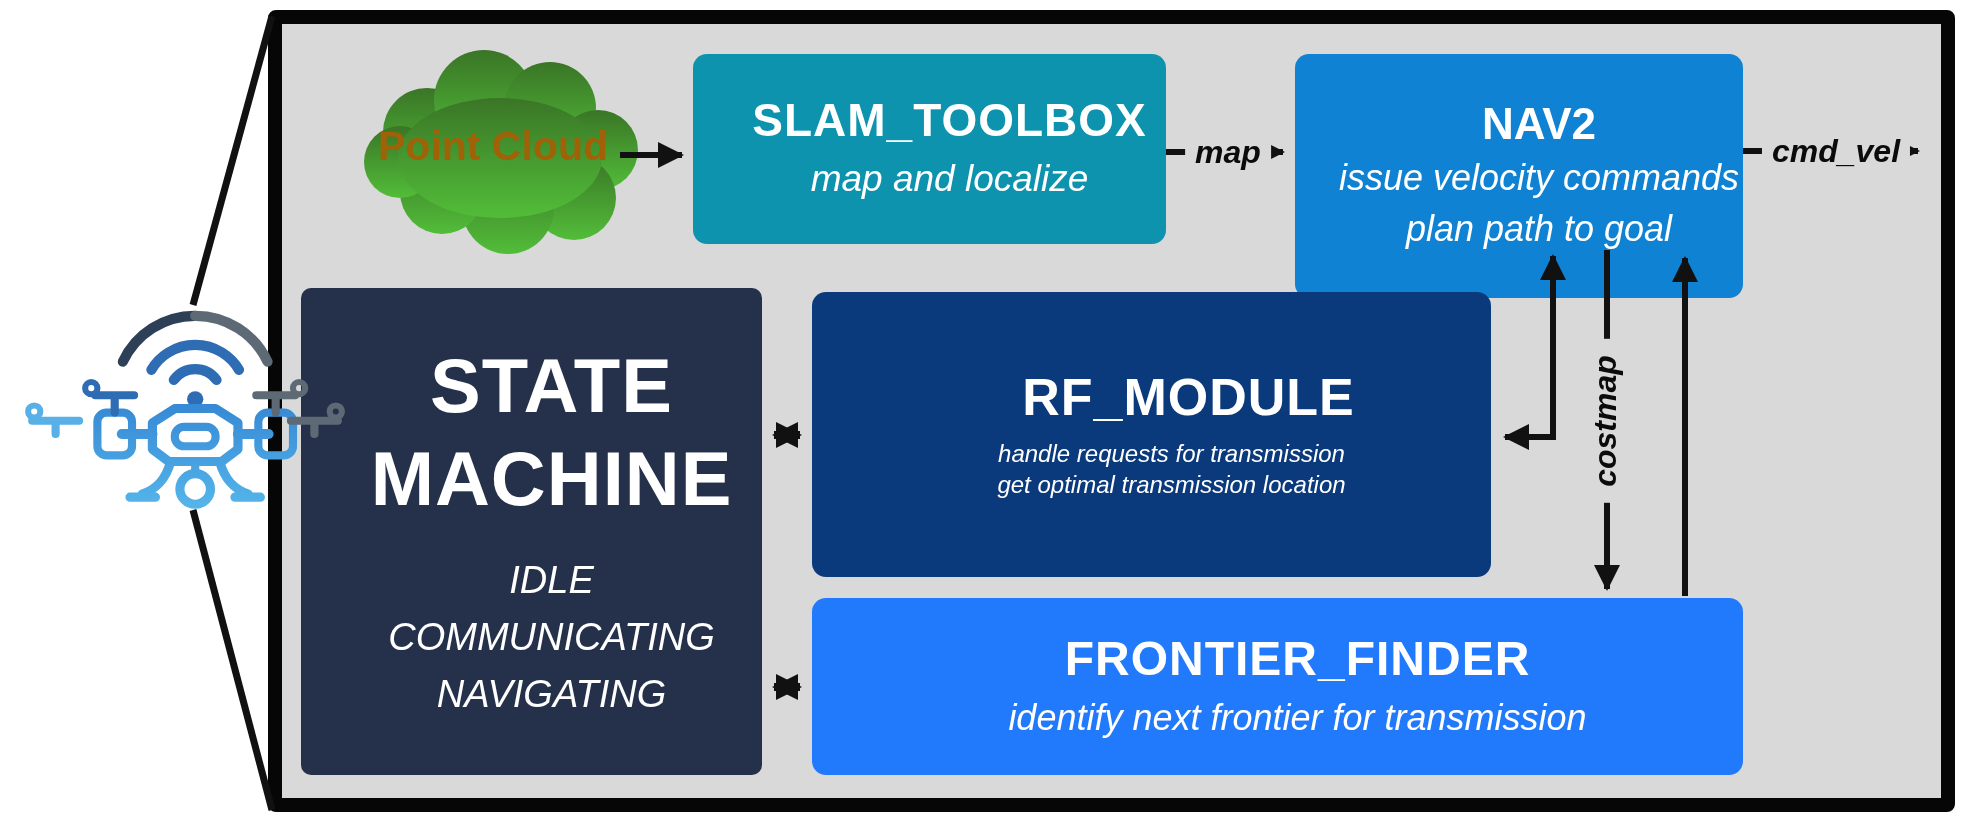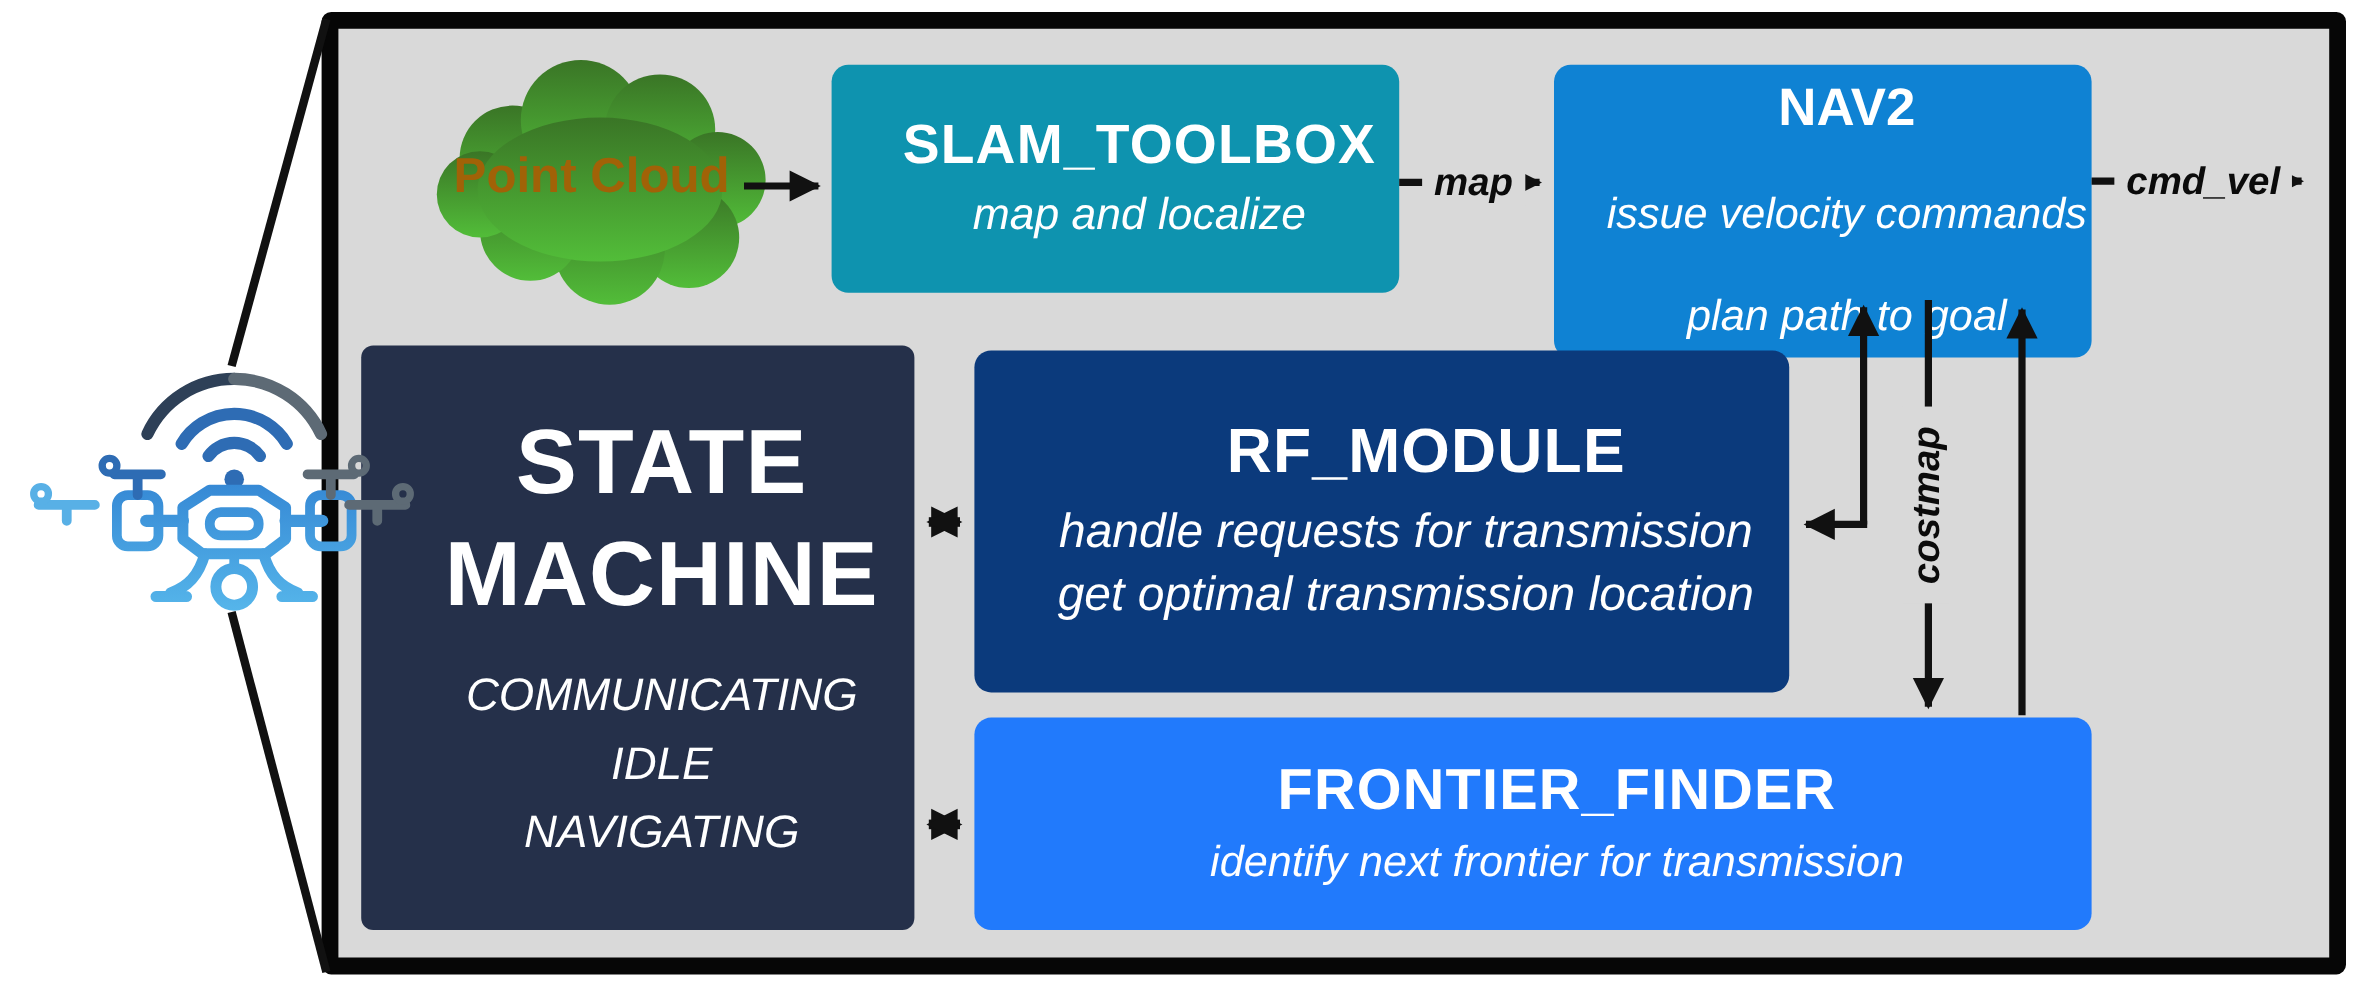--- a/index.html
+++ b/index.html
@@ -29,29 +29,29 @@
     color:#ffffff;
     border-radius:14px;
     padding-left:40px;
   }
   .node .title{font-weight:bold;line-height:1.15;}
   .node .subtitle{font-style:italic;line-height:1.32;}
   
   .slam{left:693px;top:54px;width:473px;height:190px;background:#0e93af;}
   .slam .title{font-size:46px;letter-spacing:1px;}
   .slam .subtitle{font-size:37px;margin-top:8px;}
-  .nav2{left:1295px;top:54px;width:448px;height:244px;background:#0f82d3;gap:34px;}
+  .nav2{left:1295px;top:54px;width:448px;height:244px;background:#0f82d3;}
   .nav2 .title{font-size:44px;}
   .nav2 .subtitle{font-size:36px;margin-top:4px;}
   .state{left:301px;top:288px;width:461px;height:487px;background:#25304a;border-radius:10px;}
   .state .title{font-size:76px;line-height:1.22;letter-spacing:1px;}
   .state .states{font-style:italic;font-size:38px;line-height:1.5;margin-top:26px;}
   .rf{left:812px;top:292px;width:679px;height:285px;background:#0b3a7c;}
   .rf .title{font-size:52px;letter-spacing:1px;margin-left:34px;}
-  .rf .subtitle{font-size:40px;margin-top:10px;}
+  .rf .subtitle{font-size:24px;margin-top:10px;}
   .frontier{left:812px;top:598px;width:931px;height:177px;background:#217afc;}
   .frontier .title{font-size:48px;letter-spacing:1px;}
   .frontier .subtitle{font-size:36px;margin-top:8px;}
   
   .cloud{
     position:absolute;left:332px;top:40px;width:322px;height:218px;
     display:flex;align-items:center;justify-content:center;
   }
   .cloud svg{position:absolute;inset:0;}
   .cloud .label{
@@ -154,22 +154,22 @@
   <div class="node nav2">
     <div class="title">NAV2</div>
     <div class="subtitle">issue velocity commands</div>
     <div class="subtitle">plan path to goal</div>
   </div>
 
   <div class="node state">
     <div class="title">STATE</div>
     <div class="title">MACHINE</div>
     <div class="states">
+      <div>IDLE</div>
       <div>COMMUNICATING</div>
-      <div>IDLE</div>
       <div>NAVIGATING</div>
     </div>
   </div>
 
   <div class="node rf">
     <div class="title">RF_MODULE</div>
     <div class="subtitle">handle requests for transmission</div>
     <div class="subtitle" style="margin-top:0;">get optimal transmission location</div>
   </div>
 

